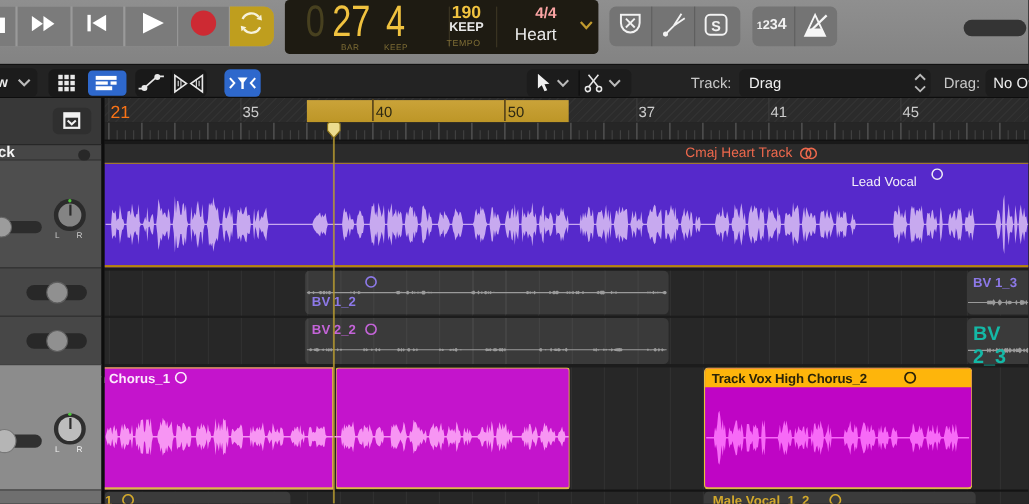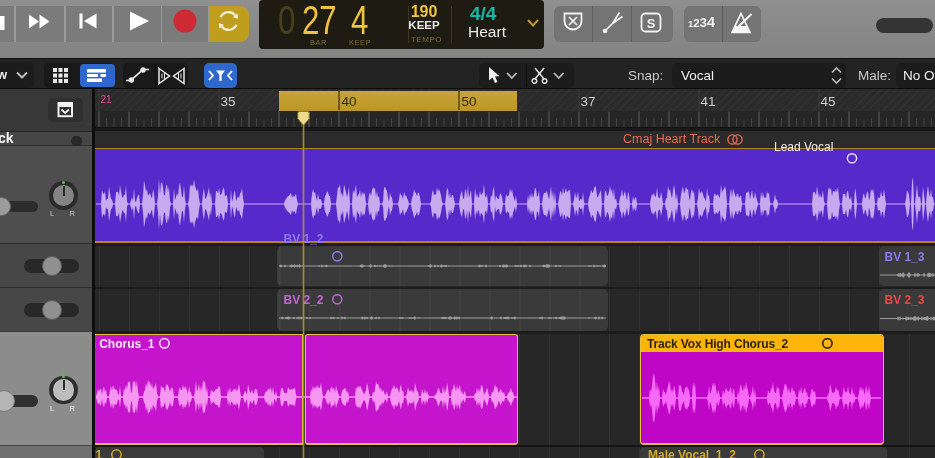--- a/index.html
+++ b/index.html
@@ -19,43 +19,43 @@
 <div class="abs" style="left:95px;top:444.8px;width:840px;height:1.8px;background:#141414;z-index:2"></div>
 
 <div class="abs" style="left:623px;top:131.5px;color:#ed684c;font-size:12.5px;z-index:5">Cmaj Heart Track</div>
 <svg class="abs" style="left:724px;top:131.5px;z-index:5" width="22" height="15">
 <circle cx="8.5" cy="7.5" r="4.6" fill="none" stroke="#ed684c" stroke-width="1.4"></circle>
 <circle cx="13.5" cy="7.5" r="4.6" fill="none" stroke="#ed684c" stroke-width="1.4"></circle>
 </svg>
 
 <div class="abs" style="left:95px;top:147.5px;width:840px;height:95.5px;z-index:3;
 background:#5629cb;border-top:1.5px solid #a8821c;border-bottom:2px solid #b8860b;"></div>
-<div class="abs" style="left:774px;top:140px;color:#f2eef8;font-size:12px;z-index:6">Lead Vocal</div>
+<div class="abs" style="left:774px;top:158px;color:#f2eef8;font-size:12px;z-index:6">Lead Vocal</div>
 <svg class="abs" style="left:846px;top:153px;z-index:6" width="12" height="11">
     <circle cx="6" cy="5.3" r="4.6" fill="none" stroke="#eeeaf6" stroke-width="1.4"></circle>
   </svg>
 
 <div class="abs" style="left:276.5px;top:246px;width:331.5px;height:40px;background:#3a3a3a;border-radius:5px;z-index:3;
 background-image:repeating-linear-gradient(90deg,#444 0,#444 1px,transparent 1px,transparent 30px);background-position:2.5px 0;"></div>
-<div class="abs" style="left:283.5px;top:232px;color:#8d79e8;font-size:12px;font-weight:bold;z-index:6">BV 1_2</div>
+<div class="abs" style="left:283.5px;top:267px;color:#8d79e8;font-size:12px;font-weight:bold;z-index:6">BV 1_2</div>
 <svg class="abs" style="left:331px;top:250.5px;z-index:6" width="13" height="11">
     <circle cx="6.3" cy="5.3" r="4.6" fill="none" stroke="#8d79e8" stroke-width="1.5"></circle>
   </svg>
 
 <div class="abs" style="left:276.5px;top:289px;width:331.5px;height:41.5px;background:#3a3a3a;border-radius:5px;z-index:3;
 background-image:repeating-linear-gradient(90deg,#444 0,#444 1px,transparent 1px,transparent 30px);background-position:2.5px 0;"></div>
 <div class="abs" style="left:283.5px;top:292.5px;color:#c464d8;font-size:12px;font-weight:bold;z-index:6">BV 2_2</div>
 <svg class="abs" style="left:331px;top:293.5px;z-index:6" width="13" height="11">
     <circle cx="6.3" cy="5.3" r="4.6" fill="none" stroke="#c464d8" stroke-width="1.5"></circle>
   </svg>
 
 <div class="abs" style="left:878.5px;top:246px;width:56.5px;height:40px;background:#3a3a3a;border-radius:5px 0 0 5px;z-index:3"></div>
 <div class="abs" style="left:884.5px;top:249.5px;color:#8d79e8;font-size:12px;font-weight:bold;z-index:6">BV 1_3</div>
 <div class="abs" style="left:878.5px;top:289px;width:56.5px;height:41.5px;background:#3a3a3a;border-radius:5px 0 0 5px;z-index:3"></div>
-<div class="abs" style="left:884.5px;top:292.5px;color:#ef4444;font-size:12px;font-weight:bold;z-index:6">BV 2_3</div>
+<div class="abs" style="left:884.5px;top:292.5px;color:#14b8a6;font-size:18px;font-weight:bold;z-index:6">BV 2_3</div>
 
 <div class="abs" style="left:95px;top:333.5px;width:207.7px;height:111px;background:#c414cc;z-index:3;
 border-top:1.5px solid #e6c23c;border-bottom:2px solid #dcba46;border-right:1.5px solid #e6c23c;"></div>
 <div class="abs" style="left:304.7px;top:333.5px;width:213.8px;height:111px;background:#c414cc;z-index:3;border-radius:3px;
 border:1.5px solid #e6c23c;border-bottom:2px solid #dcba46;"></div>
 <div class="abs" style="left:78.5px;top:336.5px;color:#fce8fc;font-size:12px;font-weight:bold;z-index:6">ain Chorus_1</div>
 <svg class="abs" style="left:158px;top:337.5px;z-index:6" width="13" height="11">
     <circle cx="6.4" cy="5.3" r="4.7" fill="none" stroke="#fce8fc" stroke-width="1.5"></circle>
   </svg>
 
@@ -208,21 +208,21 @@
 <line x1="886.5" y1="118.5" x2="886.5" y2="127" stroke="#424242" stroke-width="1"></line>
 <line x1="894.0" y1="118.5" x2="894.0" y2="127" stroke="#424242" stroke-width="1"></line>
 <line x1="901.5" y1="118.5" x2="901.5" y2="127" stroke="#424242" stroke-width="1"></line>
 <line x1="909.0" y1="111.5" x2="909.0" y2="127" stroke="#575757" stroke-width="1.2"></line>
 <line x1="916.5" y1="118.5" x2="916.5" y2="127" stroke="#424242" stroke-width="1"></line>
 <line x1="924.0" y1="118.5" x2="924.0" y2="127" stroke="#424242" stroke-width="1"></line>
 <line x1="931.5" y1="118.5" x2="931.5" y2="127" stroke="#424242" stroke-width="1"></line>
 <line x1="339" y1="90" x2="339" y2="110" stroke="#57431a" stroke-width="1.5"></line>
 <line x1="459" y1="90" x2="459" y2="110" stroke="#57431a" stroke-width="1.5"></line>
 </svg>
-<div class="abs" style="left:100.5px;top:93.5px;color:#ec4899;font-size:10px;z-index:13">21</div>
+<div class="abs" style="left:100.5px;top:93.5px;color:#f97316;font-size:16px;z-index:13">21</div>
 <div class="abs" style="left:220.5px;top:93.5px;color:#cdcdcd;font-size:13.5px;z-index:13">35</div>
 <div class="abs" style="left:341.5px;top:93.5px;color:#2e2913;font-size:13.5px;z-index:13">40</div>
 <div class="abs" style="left:461.5px;top:93.5px;color:#2e2913;font-size:13.5px;z-index:13">50</div>
 <div class="abs" style="left:580.5px;top:93.5px;color:#cdcdcd;font-size:13.5px;z-index:13">37</div>
 <div class="abs" style="left:700.5px;top:93.5px;color:#cdcdcd;font-size:13.5px;z-index:13">41</div>
 <div class="abs" style="left:820.5px;top:93.5px;color:#cdcdcd;font-size:13.5px;z-index:13">45</div>
 <div class="abs" style="left:95px;top:127px;width:840px;height:1px;background:#121212;z-index:12"></div>
 
 <svg class="abs" style="left:0;top:0;z-index:40;pointer-events:none" width="935" height="458">
 <line x1="303.5" y1="120" x2="303.5" y2="458" stroke="rgba(186,156,48,0.82)" stroke-width="1.7"></line>
@@ -339,28 +339,28 @@
 <g stroke="#e8e8e8" stroke-width="1.4" fill="none">
 <line x1="4" y1="2" x2="13" y2="13"></line>
       <line x1="13" y1="2" x2="4" y2="13"></line>
 <circle cx="3.4" cy="15" r="2.3"></circle>
       <circle cx="13.6" cy="15" r="2.3"></circle>
     </g>
   </svg>
 <svg class="abs" style="left:551px;top:71px;z-index:52" width="16" height="10">
     <polyline points="3,2 7.8,7 12.6,2" fill="none" stroke="#b9b9b9" stroke-width="1.8"></polyline>
   </svg>
-<div class="abs" style="left:628px;top:68px;color:#c8c8c8;font-size:13.5px;z-index:52">Snap:</div>
+<div class="abs" style="left:628px;top:68px;color:#c8c8c8;font-size:13.5px;z-index:52">Track:</div>
 <div class="abs" style="left:672px;top:62.5px;width:173.5px;height:25.5px;background:#1c1c1c;border-radius:5px;z-index:51"></div>
-<div class="abs" style="left:681px;top:67.5px;color:#f0f0f0;font-size:13.5px;z-index:52">Vocal</div>
+<div class="abs" style="left:681px;top:67.5px;color:#f0f0f0;font-size:13.5px;z-index:52">Drag</div>
 <svg class="abs" style="left:828px;top:66px;z-index:52" width="17" height="19">
 <polyline points="4,6.5 8.5,2 13,6.5" fill="none" stroke="#b9b9b9" stroke-width="1.7"></polyline>
 <polyline points="4,12.5 8.5,17 13,12.5" fill="none" stroke="#b9b9b9" stroke-width="1.7"></polyline>
   </svg>
-<div class="abs" style="left:858px;top:68px;color:#c8c8c8;font-size:13.5px;z-index:52">Male:</div>
+<div class="abs" style="left:858px;top:68px;color:#c8c8c8;font-size:13.5px;z-index:52">Drag:</div>
 <div class="abs" style="left:896px;top:62.5px;width:54px;height:25.5px;background:#1c1c1c;border-radius:5px;z-index:51"></div>
 <div class="abs" style="left:903px;top:67.5px;color:#f0f0f0;font-size:13.5px;white-space:nowrap;z-index:52">No Ov</div>
 
 <div class="abs" style="left:0;top:0;width:935px;height:58px;background:linear-gradient(#8f8f8f,#838383);z-index:60"></div>
 
 <div class="abs" style="left:-20px;top:5.5px;width:269px;height:36.3px;background:#9a9a9a;border-radius:0 9px 9px 0;z-index:61"></div>
 <div class="abs" style="left:-20px;top:5.5px;width:34px;height:36.3px;background:#7b7b7b;z-index:62"></div>
 <div class="abs" style="left:15.5px;top:5.5px;width:48.5px;height:36.3px;background:#7b7b7b;z-index:62"></div>
 <div class="abs" style="left:65.5px;top:5.5px;width:46.5px;height:36.3px;background:#7b7b7b;z-index:62"></div>
 <div class="abs" style="left:113.5px;top:5.5px;width:47px;height:36.3px;background:#7b7b7b;z-index:62"></div>
@@ -384,23 +384,23 @@
 
 <div class="abs" style="left:259px;top:0;width:284.5px;height:49px;background:#1e1b12;border-radius:4px;z-index:61"></div>
 <div class="abs" style="left:278px;top:0.4px;color:#47401f;font-size:40px;line-height:1;transform:scaleX(0.78);transform-origin:left top;z-index:62">0</div>
 <div class="abs" style="left:302px;top:0.4px;color:#f0c23f;font-size:40px;line-height:1;transform:scaleX(0.78);transform-origin:left top;z-index:62">27</div>
 <div class="abs" style="left:351px;top:0.4px;color:#f0c23f;font-size:40px;line-height:1;transform:scaleX(0.78);transform-origin:left top;z-index:62">4</div>
 <div class="abs" style="left:310px;top:37.5px;color:#7e6d35;font-size:7.5px;letter-spacing:0.5px;z-index:62">BAR</div>
 <div class="abs" style="left:349px;top:37.5px;color:#7e6d35;font-size:7.5px;letter-spacing:0.5px;z-index:62">KEEP</div>
 <div class="abs" style="left:408px;top:6px;width:1px;height:37px;background:#3c3724;z-index:62"></div>
 <div class="abs" style="left:409px;top:2.5px;width:30px;text-align:center;color:#f2c440;font-size:16px;font-weight:bold;z-index:62">190</div>
 <div class="abs" style="left:406px;top:19px;width:36px;text-align:center;color:#e8e8e8;font-size:11.5px;font-weight:bold;z-index:62">KEEP</div>
-<div class="abs" style="left:406px;top:35px;width:36px;text-align:right;color:#7e6d35;font-size:8px;letter-spacing:0.5px;z-index:62">TEMPO</div>
+<div class="abs" style="left:406px;top:35px;width:36px;text-align:left;color:#7e6d35;font-size:8px;letter-spacing:0.5px;z-index:62">TEMPO</div>
 <div class="abs" style="left:451px;top:6px;width:1px;height:37px;background:#3c3724;z-index:62"></div>
-<div class="abs" style="left:470px;top:3px;width:36px;text-align:left;color:#14b8a6;font-size:19px;font-weight:bold;z-index:62">4/4</div>
+<div class="abs" style="left:470px;top:3px;width:36px;text-align:right;color:#fca5a5;font-size:14px;font-weight:bold;z-index:62">4/4</div>
 <div class="abs" style="left:468px;top:22.5px;width:38px;text-align:center;color:#ececec;font-size:15.5px;z-index:62">Heart</div>
 <svg class="abs" style="left:525px;top:17px;z-index:62" width="18" height="14">
     <polyline points="3,3 8,8.5 13,3" fill="none" stroke="#c09a2e" stroke-width="2"></polyline>
   </svg>
 
 <div class="abs" style="left:553.5px;top:6px;width:119px;height:35.5px;background:#747474;border-radius:6px;z-index:61"></div>
 <div class="abs" style="left:592.4px;top:6px;width:1px;height:35.5px;background:#5e5e5e;z-index:62"></div>
 <div class="abs" style="left:631.4px;top:6px;width:1px;height:35.5px;background:#5e5e5e;z-index:62"></div>
 <svg class="abs" style="left:562px;top:12px;z-index:63" width="23" height="22">
 <path d="M2.5,1.5 H19.5 V9 A 8.5,8.5 0 0 1 2.5,9 Z" fill="none" stroke="#f2f2f2" stroke-width="1.8"></path>

